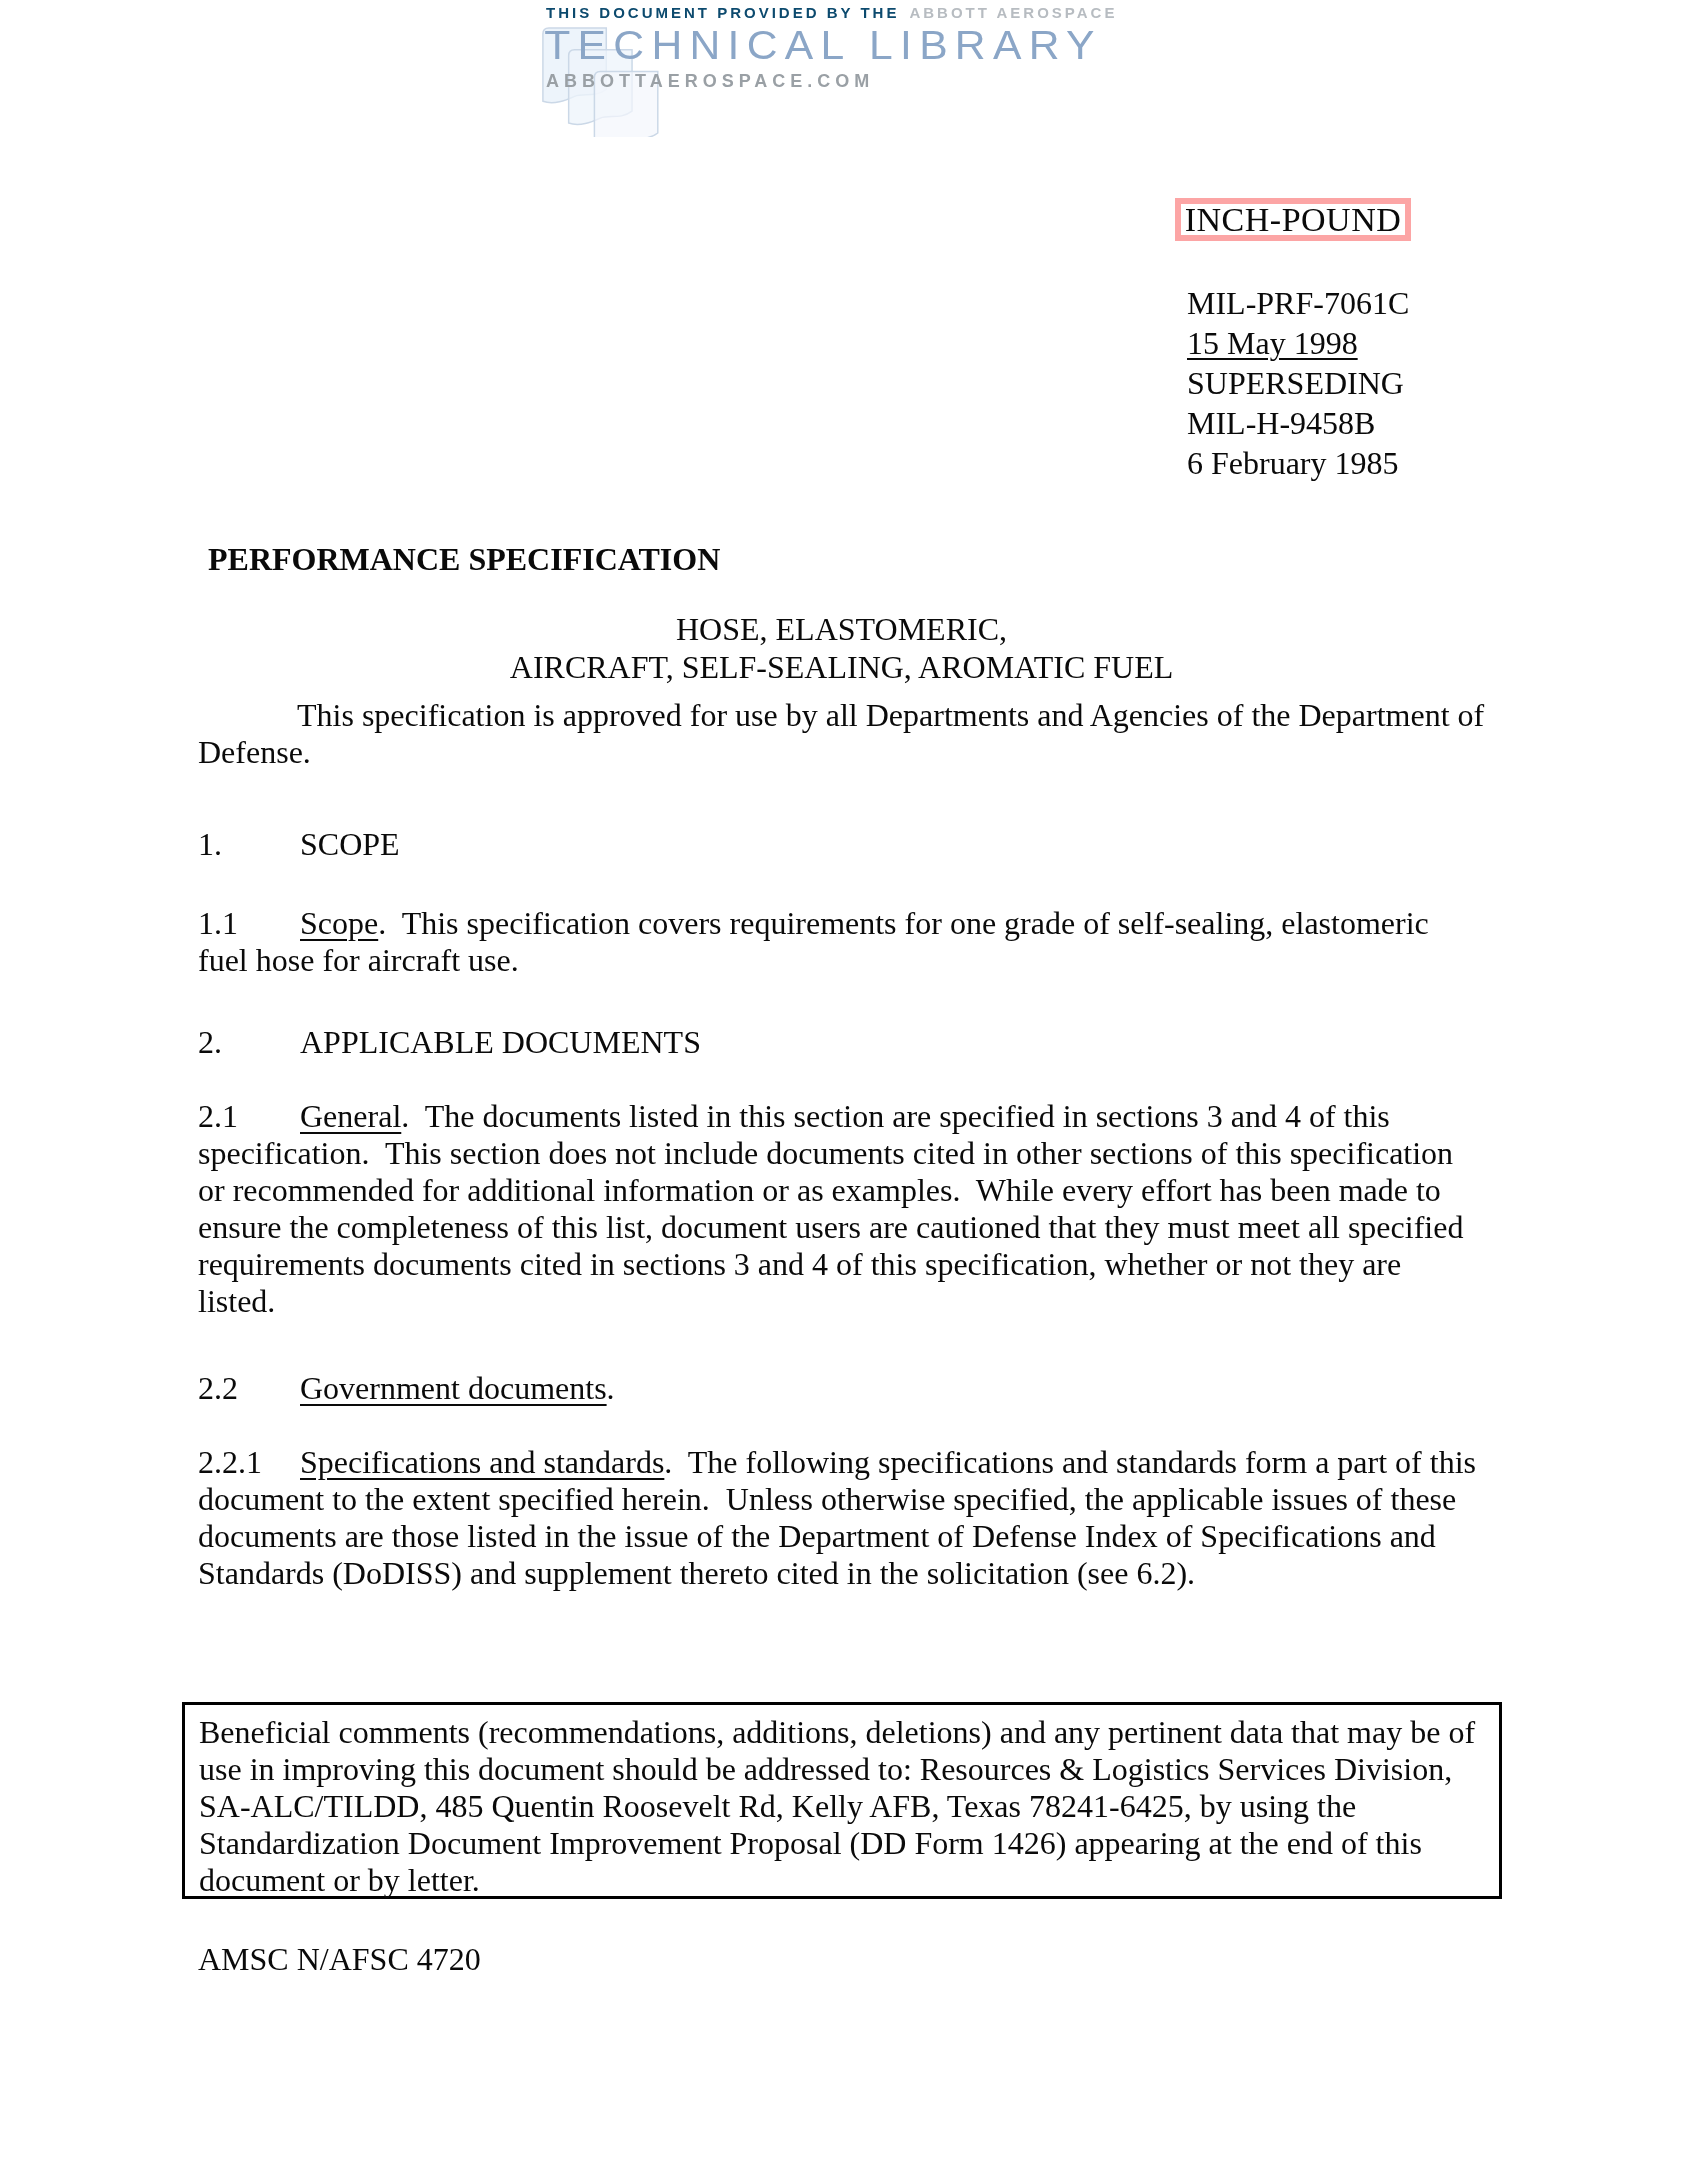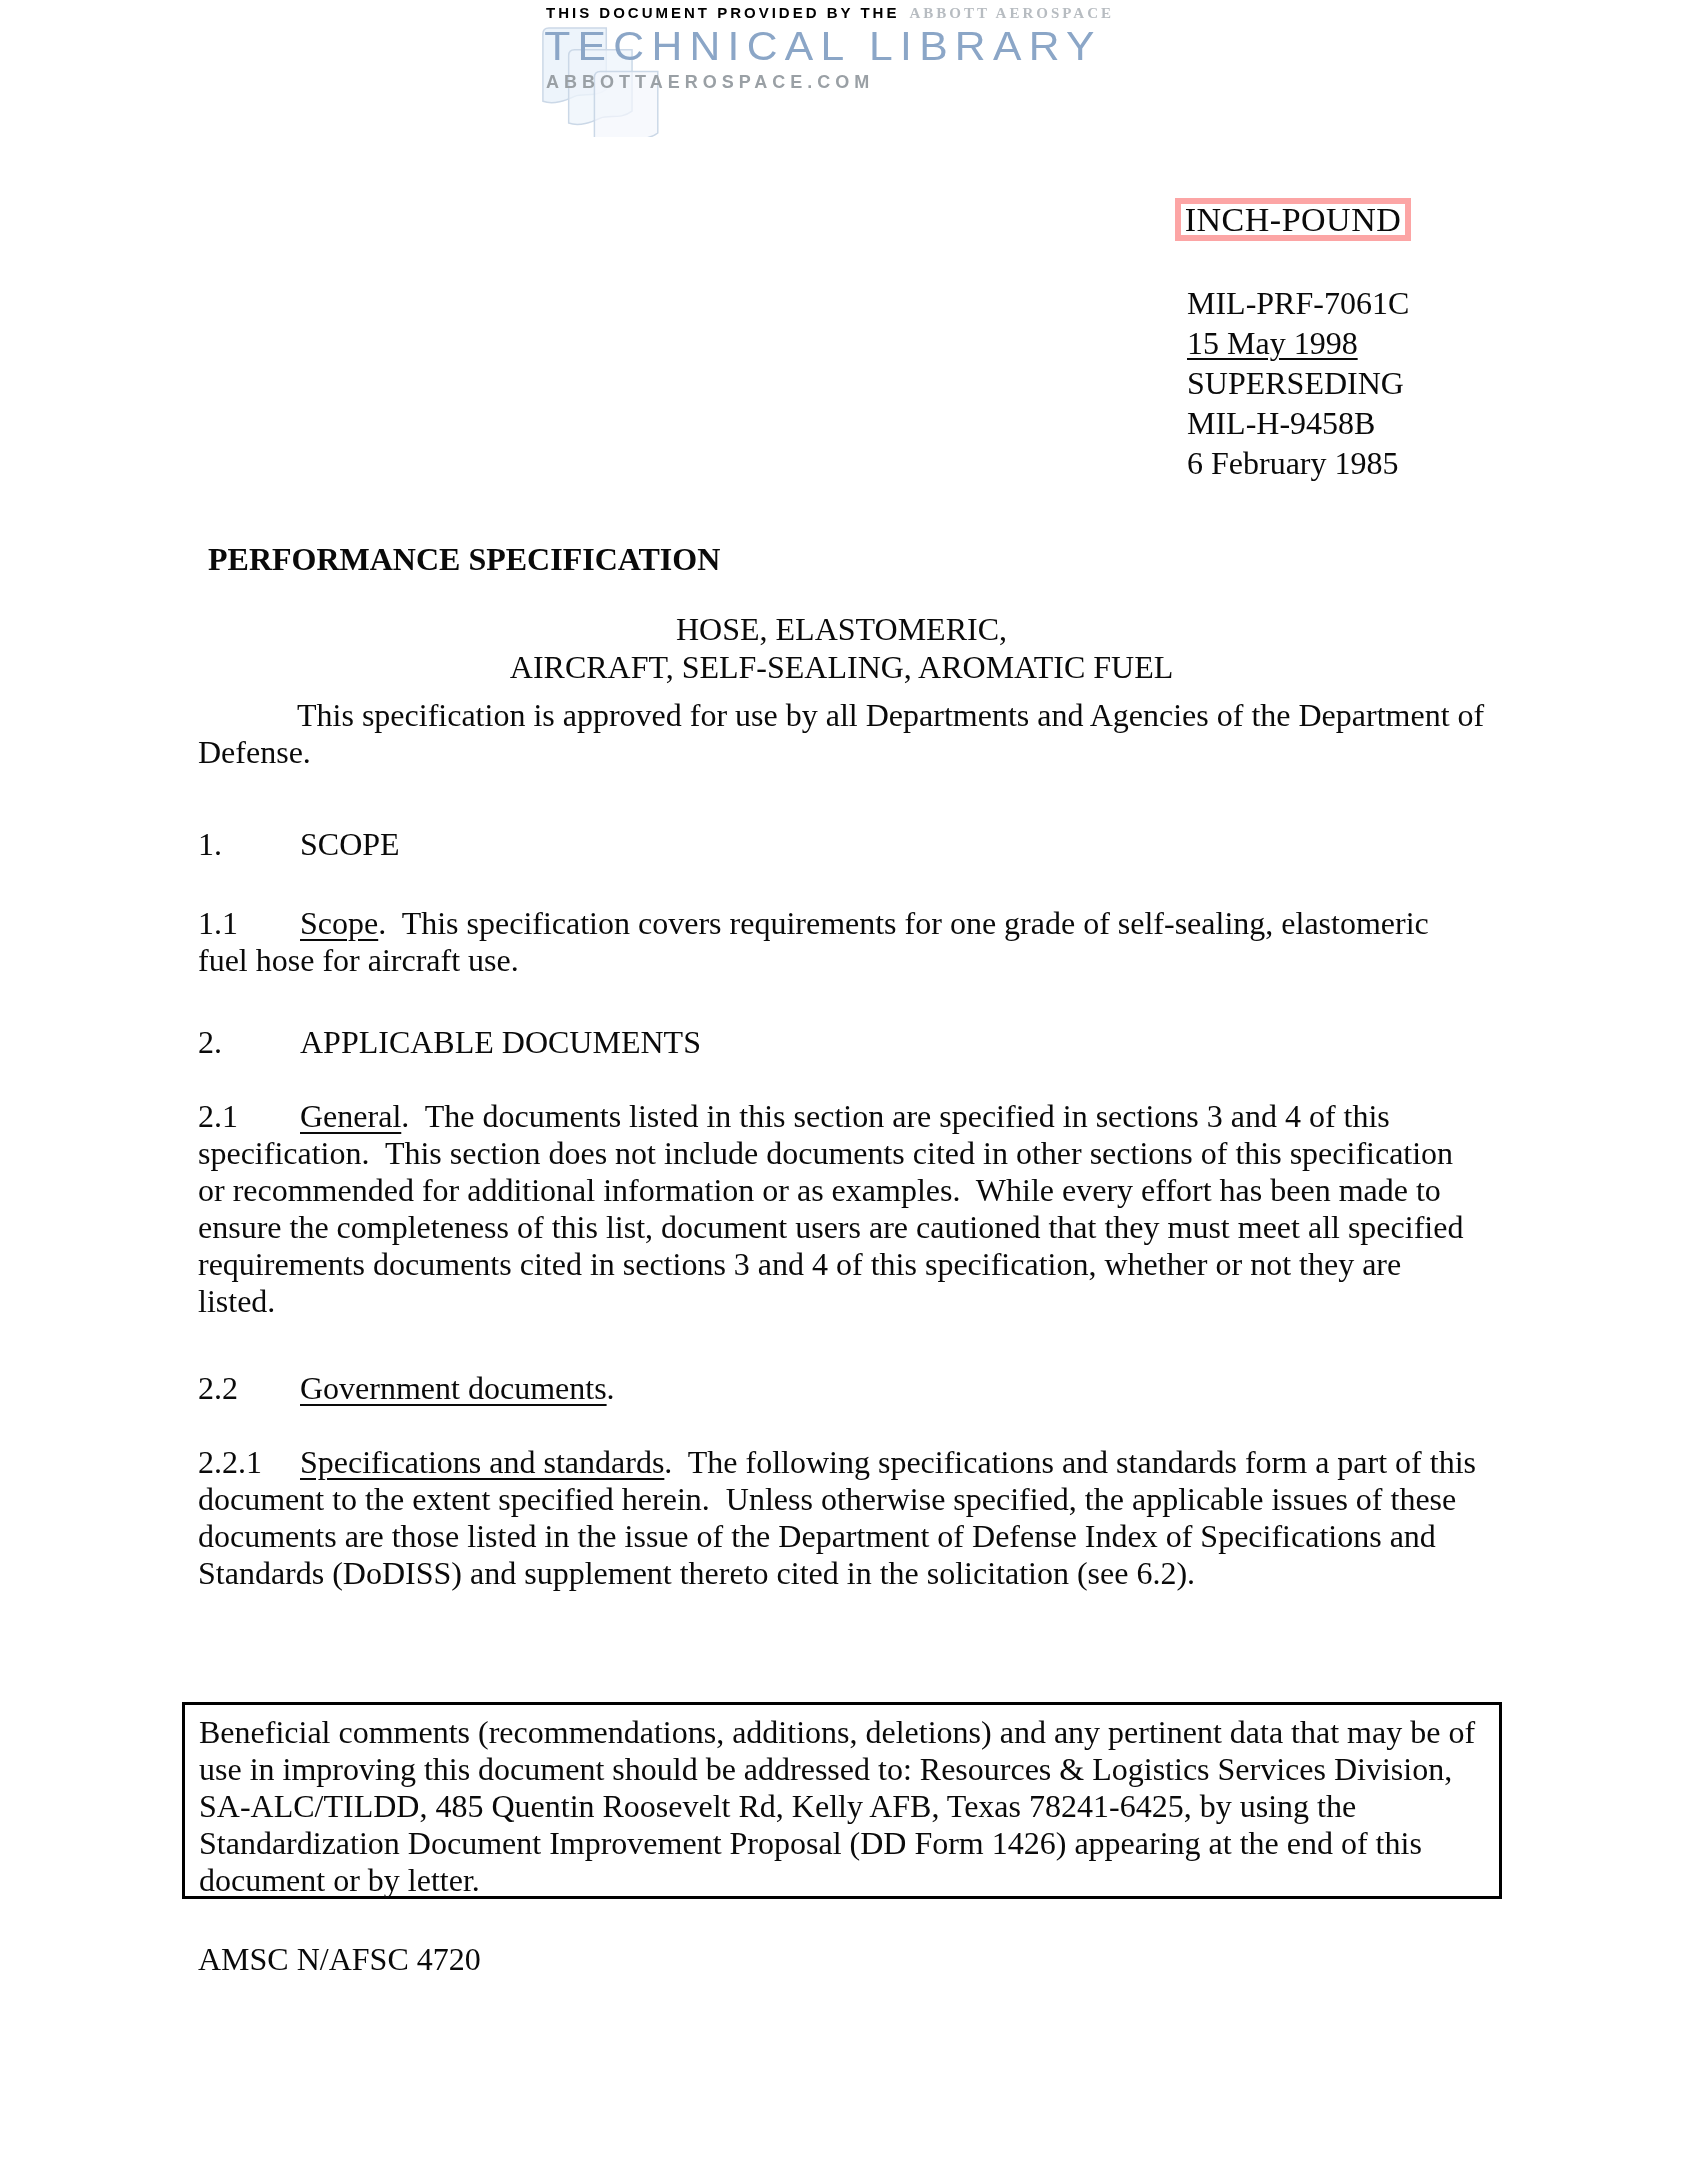--- a/index.html
+++ b/index.html
@@ -8,22 +8,22 @@
     width:1683px;height:2178px;
     background:#ffffff;
     font-family:"Liberation Serif", serif;
     color:#0a0a0a;
     overflow:hidden;
   }
   
   .logo-pages{position:absolute;left:533px;top:20px;}
   .logo-text{position:absolute;left:546px;top:4px;width:554px;font-family:"Liberation Sans", sans-serif;}
   .lg1{font-size:15px;font-weight:bold;letter-spacing:3px;white-space:nowrap;text-align:center;}
-  .lg1 .provided{color:#000000;}
-  .lg1 .brand{color:#b7bcc1;margin-left:10px;font-family:Liberation Serif, serif;}
+  .lg1 .provided{color:#0c4a6e;}
+  .lg1 .brand{color:#b7bcc1;margin-left:10px;}
   .lg2{margin-top:1px;font-size:41px;letter-spacing:7px;color:#8ba6c7;text-align:center;white-space:nowrap;transform:scaleX(1.04);transform-origin:center;}
   .lg3{margin-top:2px;font-size:18px;font-weight:bold;letter-spacing:5px;color:#9aa0a5;text-align:left;padding-right:38px;white-space:nowrap;}
   
   .stamp{
     position:absolute;left:1175px;top:198px;width:236px;height:43px;
     box-sizing:border-box;border:6px solid #fca5a5;
     display:flex;align-items:center;justify-content:center;
     font-size:34px;letter-spacing:0.5px;
   }
   

